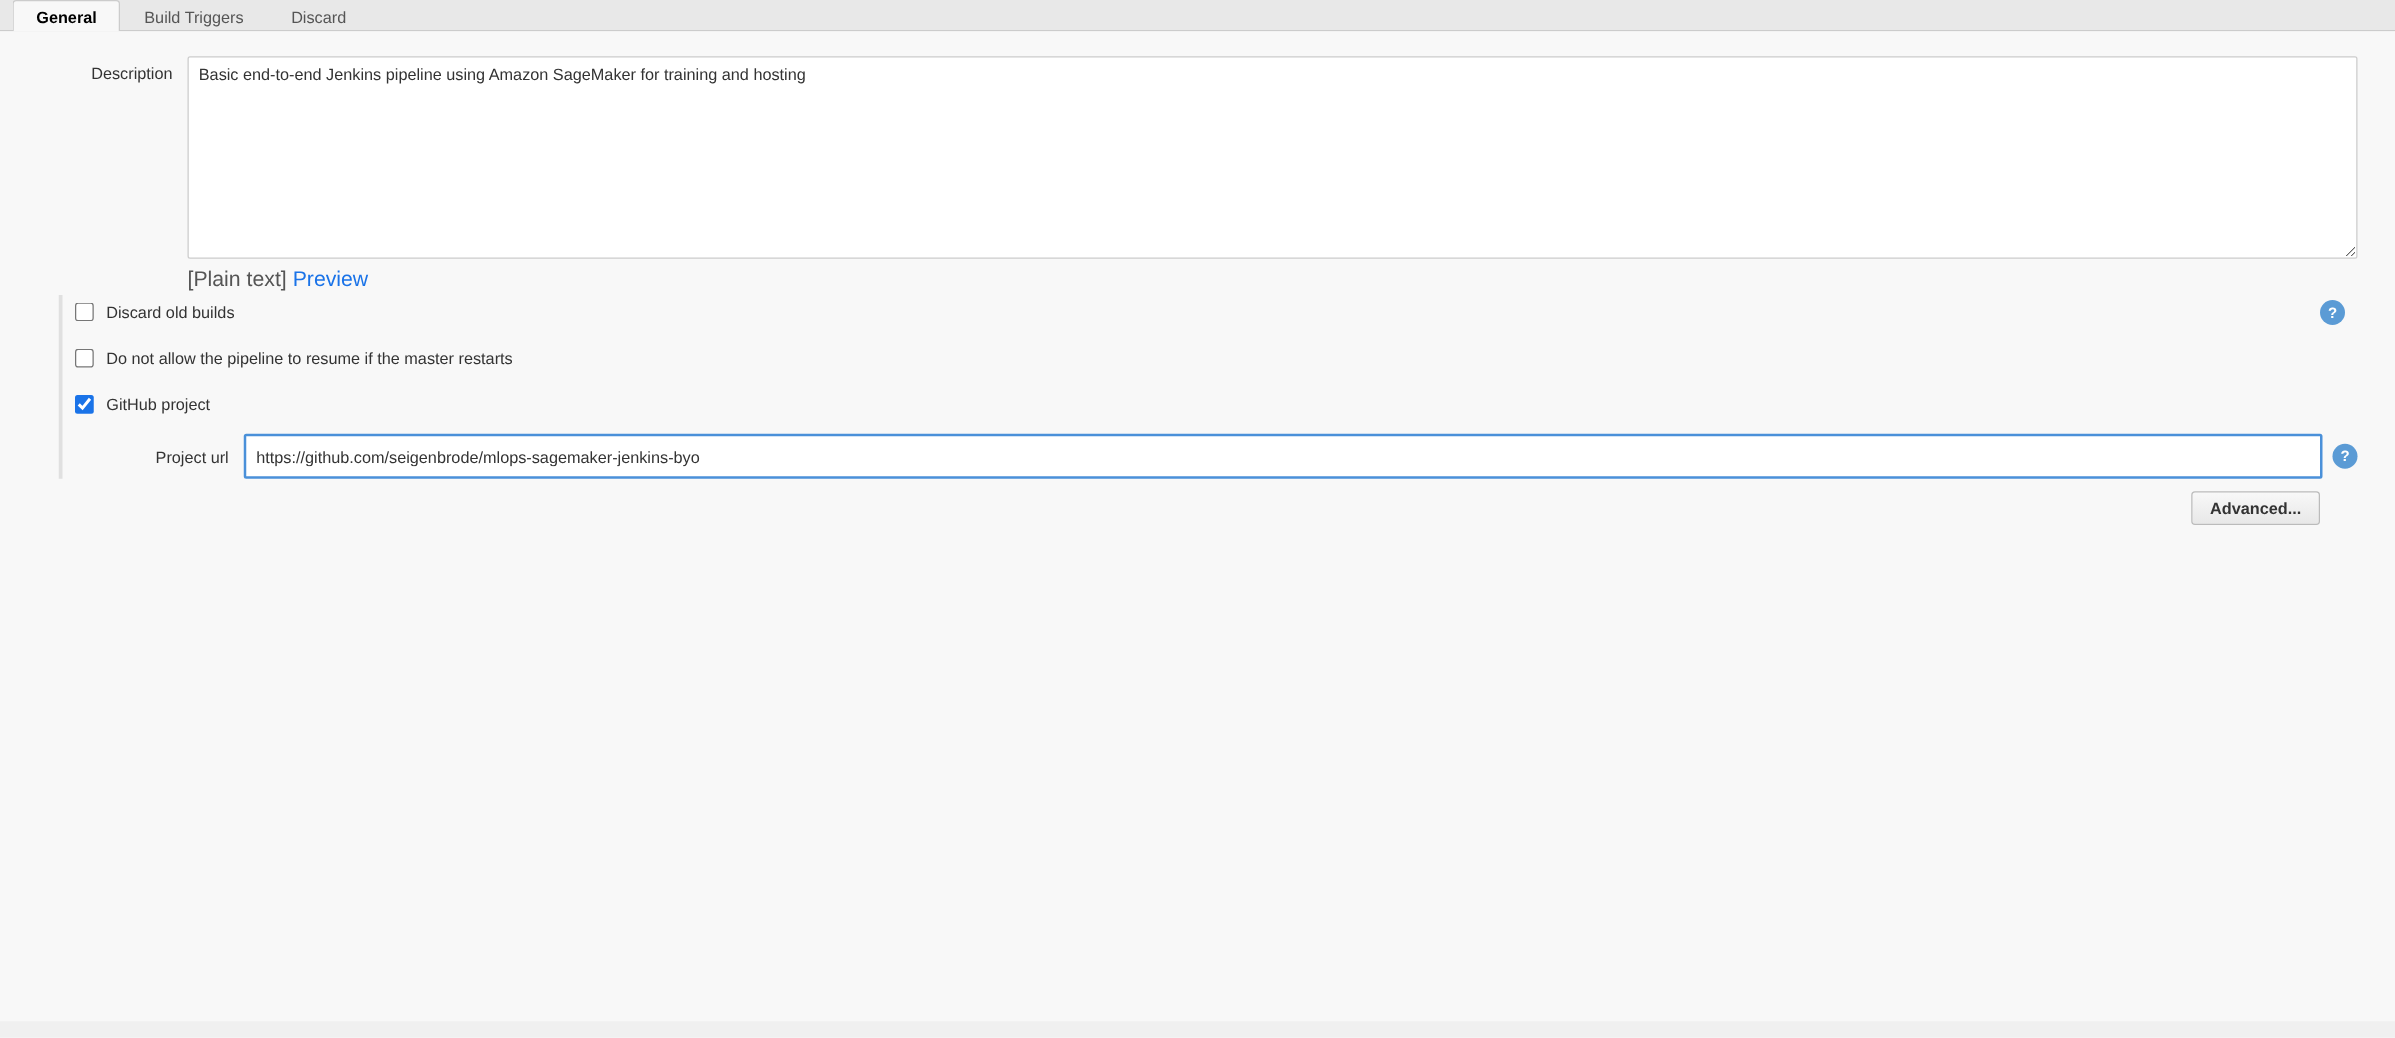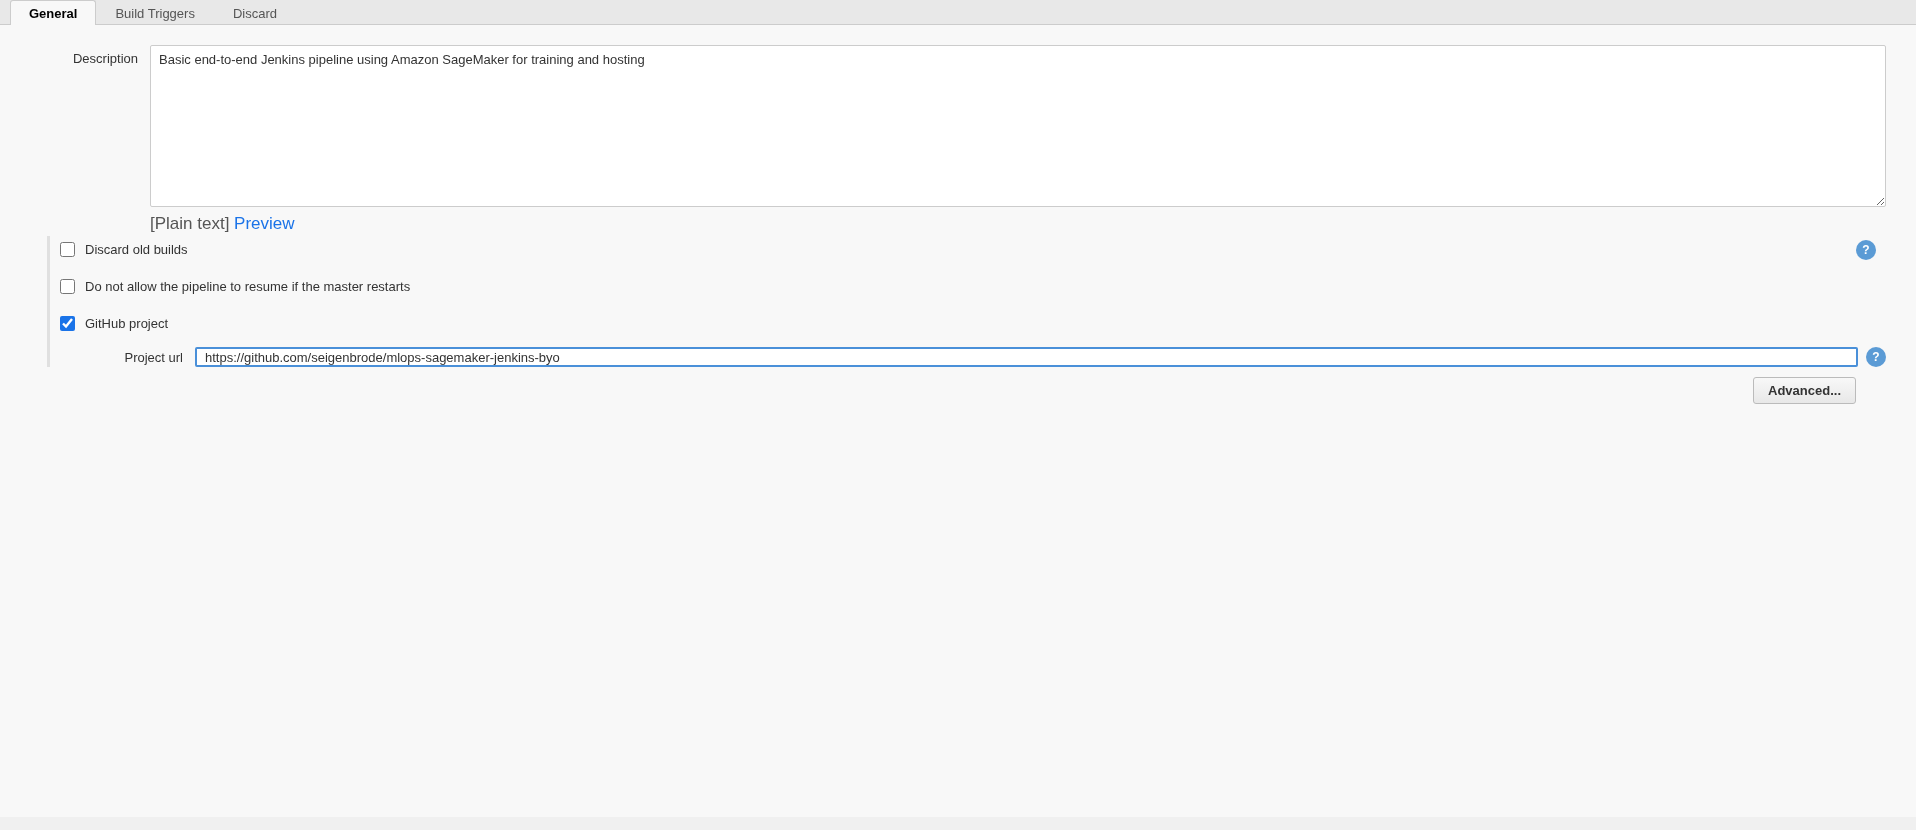--- a/index.html
+++ b/index.html
@@ -174,21 +174,21 @@
     .project-url-label {
       font-size: 13px;
       color: #333;
       min-width: 110px;
       padding-right: 12px;
       text-align: right;
     }
 
     .project-url-input {
       flex: 1;
-      height: 20px;
+      height: 36px;
       border: 2px solid #4a90d9;
       border-radius: 2px;
       padding: 4px 8px;
       font-size: 13px;
       font-family: inherit;
       outline: none;
       background: #fff;
       color: #333;
     }
 

